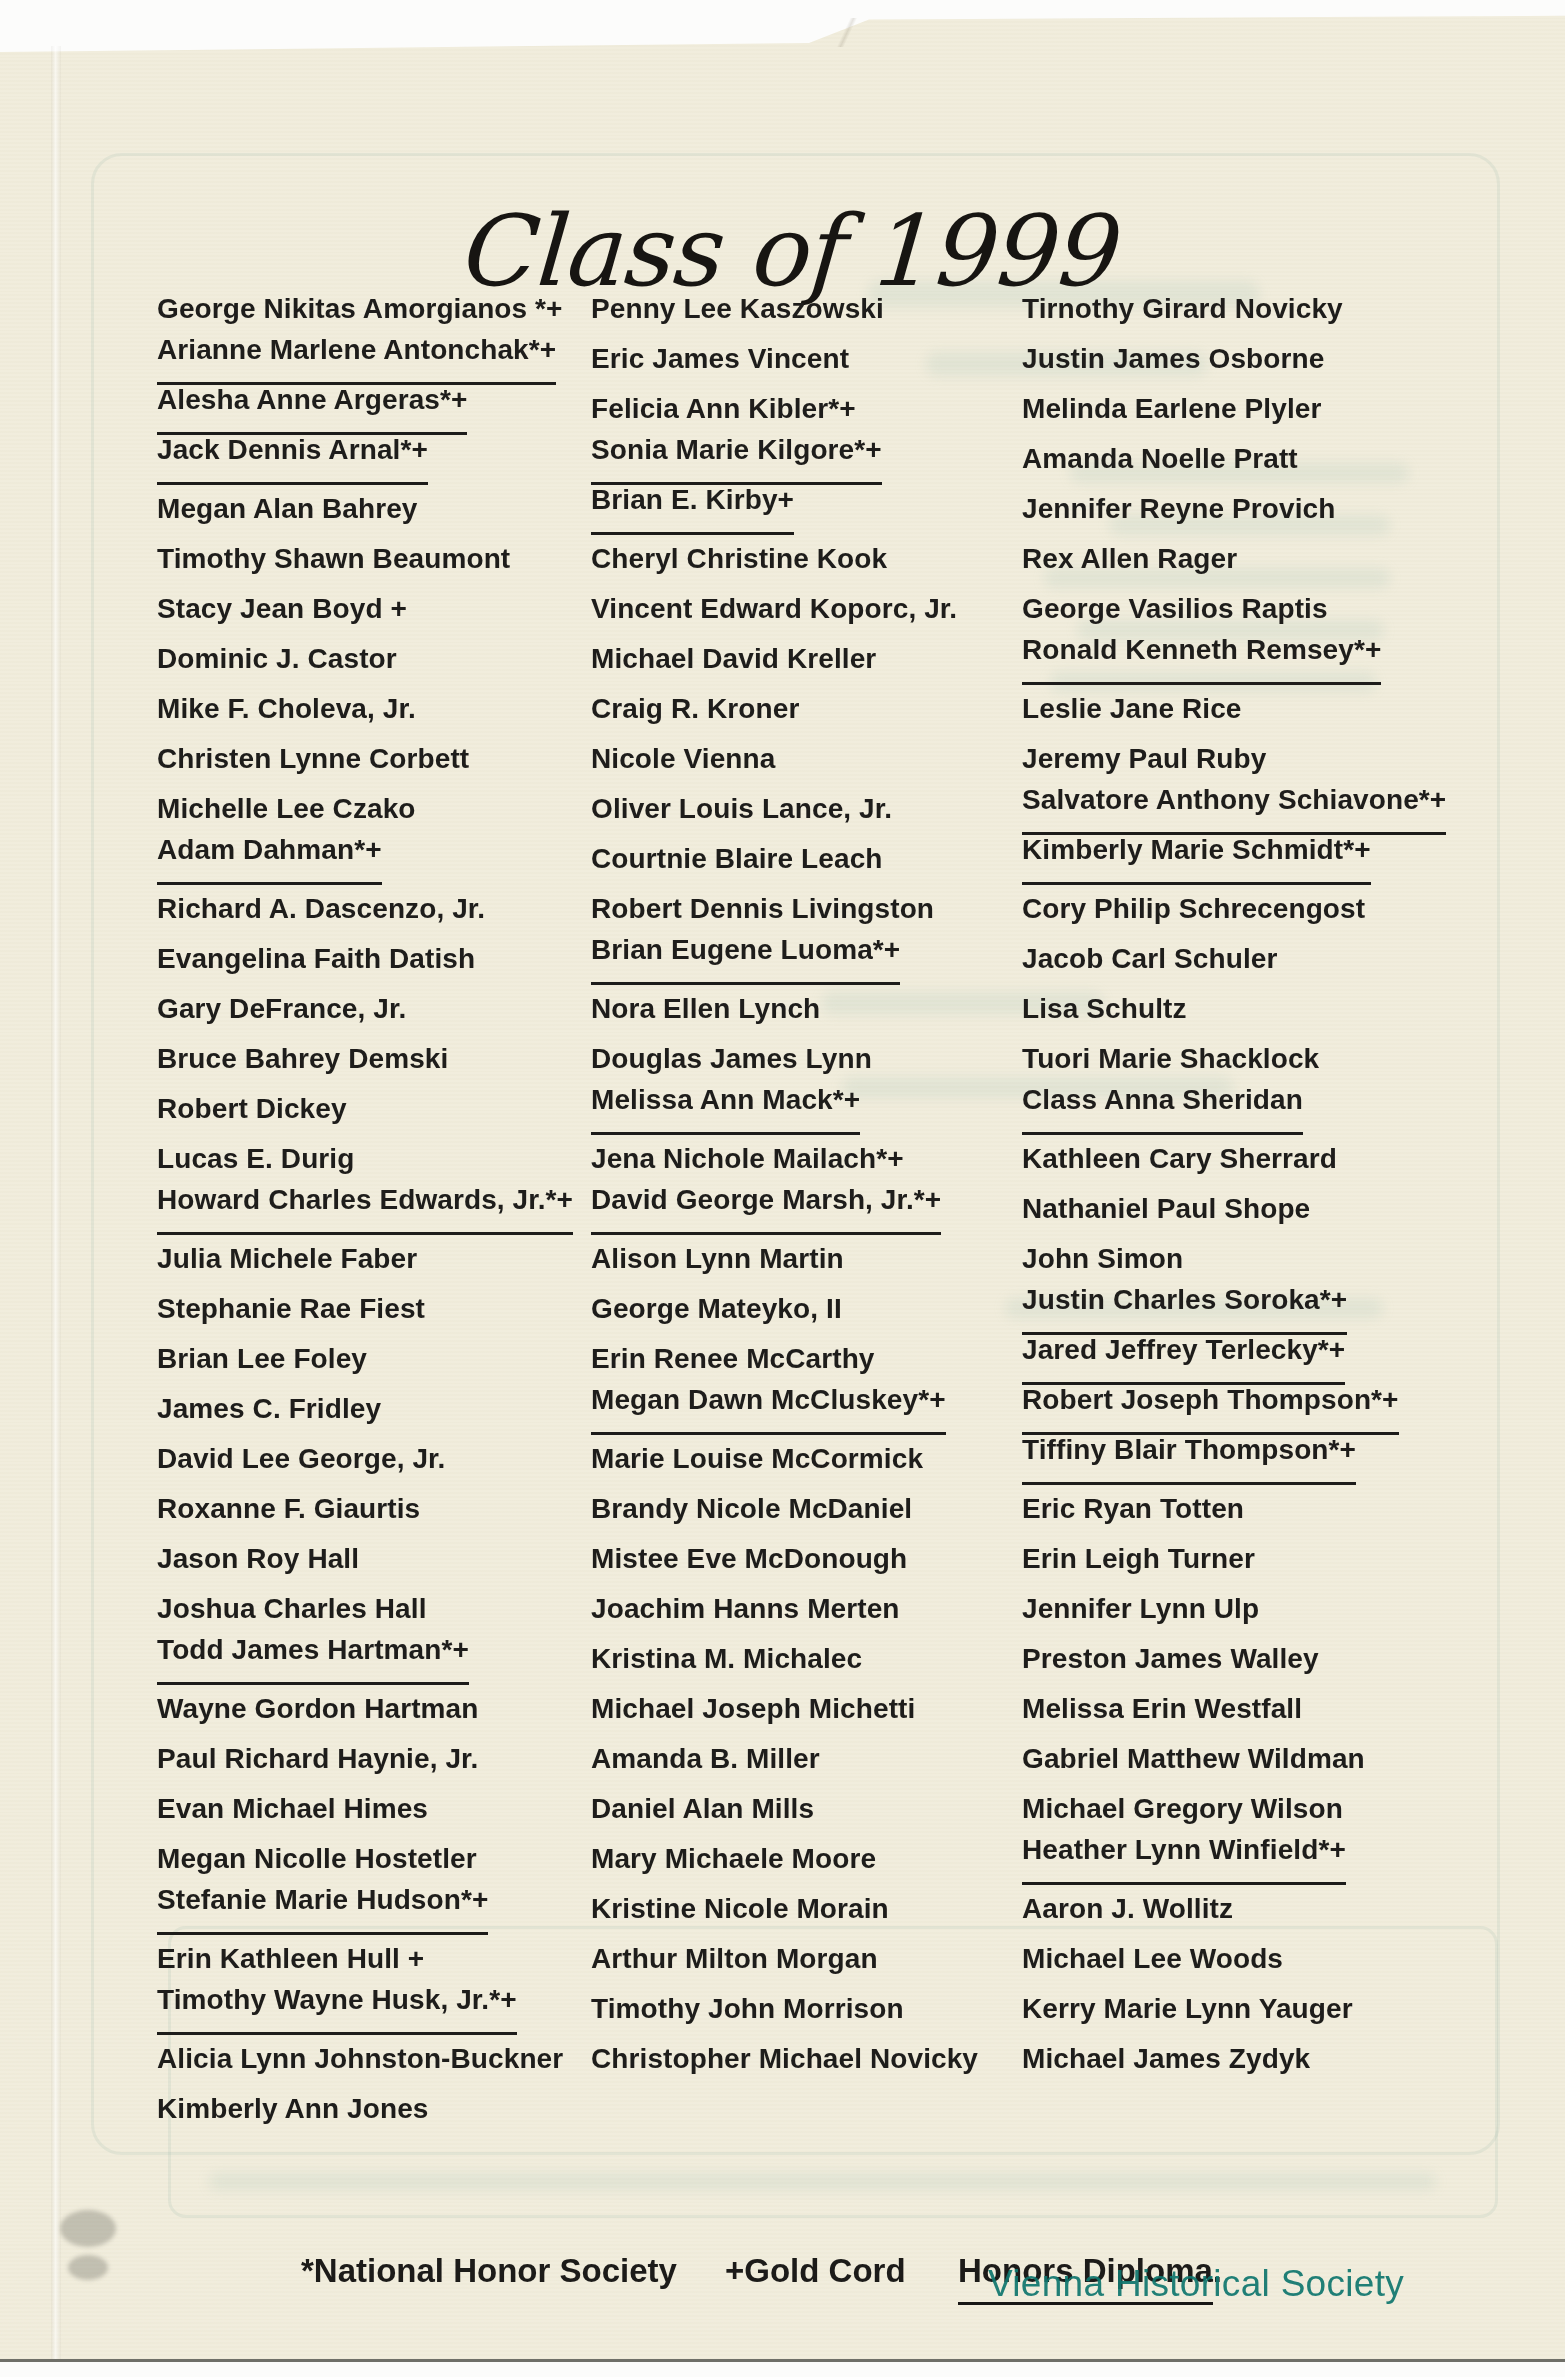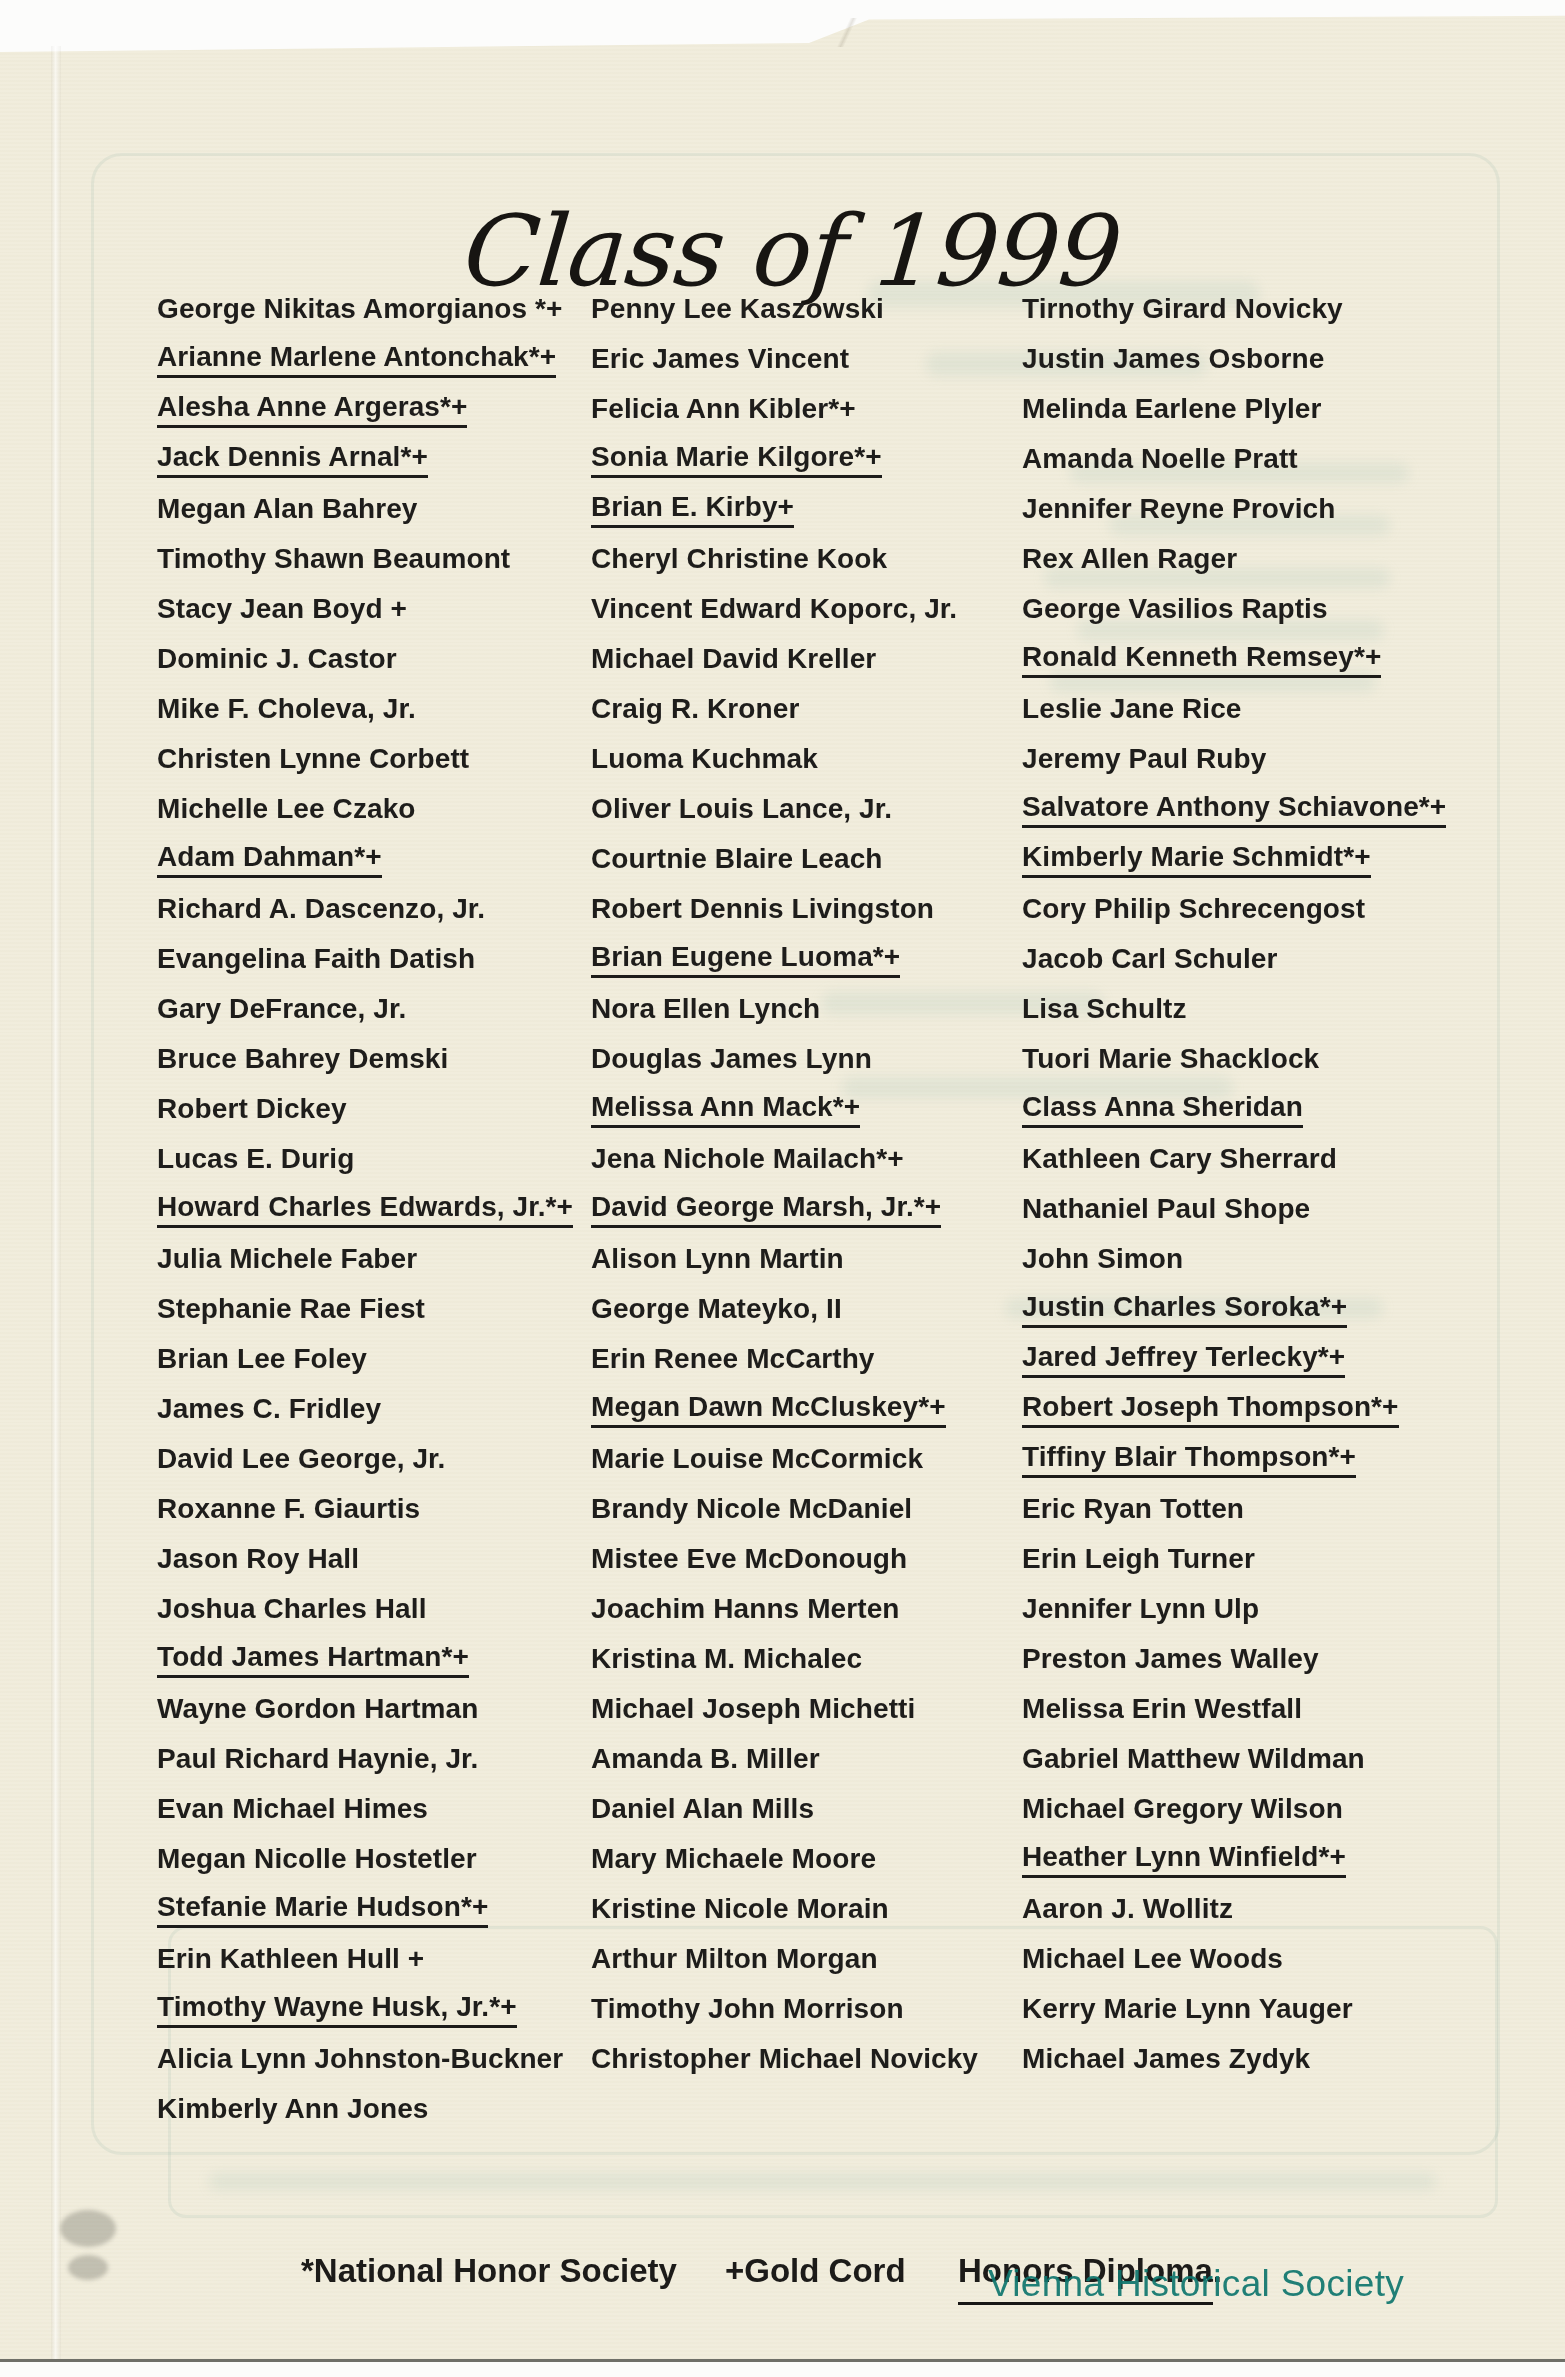--- a/index.html
+++ b/index.html
@@ -28,21 +28,21 @@
      font-family:"DejaVu Serif",serif;font-style:italic;font-weight:400;
      font-size:98px;letter-spacing:-1.3px;color:#171512;transform:skewX(-5deg);}
 
   
   .col{position:absolute;top:284px;}
   #col-0{left:157px;width:431px;}
   #col-1{left:591px;width:431px;}
   #col-2{left:1022px;width:483px;}
   .row{height:50px;display:flex;align-items:center;}
   .name{font-size:28px;font-weight:700;color:#1e1d1b;letter-spacing:0.1px;white-space:nowrap;}
-  .name.u{border-bottom:3.3px solid #1d1c1a;padding-bottom:2px;}
+  .name.u{border-bottom:3.3px solid #1d1c1a;padding-bottom:16px;}
 
   
   .legend-item{position:absolute;top:2252px;font-size:33px;font-weight:700;color:#1c1b19;white-space:nowrap;}
   #legend-nhs{left:301px;}
   #legend-gold{left:725px;}
   #legend-honors{left:958px;}
   .u2{border-bottom:3.9px solid #171615;padding-bottom:13px;}
 
   
   #watermark{position:absolute;left:988px;top:2263px;font-size:37px;color:#0f766e;
@@ -213,21 +213,21 @@
       <div class="row">
         <span class="name">Vincent Edward Koporc, Jr.</span>
       </div>
       <div class="row">
         <span class="name">Michael David Kreller</span>
       </div>
       <div class="row">
         <span class="name">Craig R. Kroner</span>
       </div>
       <div class="row">
-        <span class="name">Luoma Kuchmak</span>
+        <span class="name">Nicole Vienna</span>
       </div>
       <div class="row">
         <span class="name">Oliver Louis Lance, Jr.</span>
       </div>
       <div class="row">
         <span class="name">Courtnie Blaire Leach</span>
       </div>
       <div class="row">
         <span class="name">Robert Dennis Livingston</span>
       </div>

